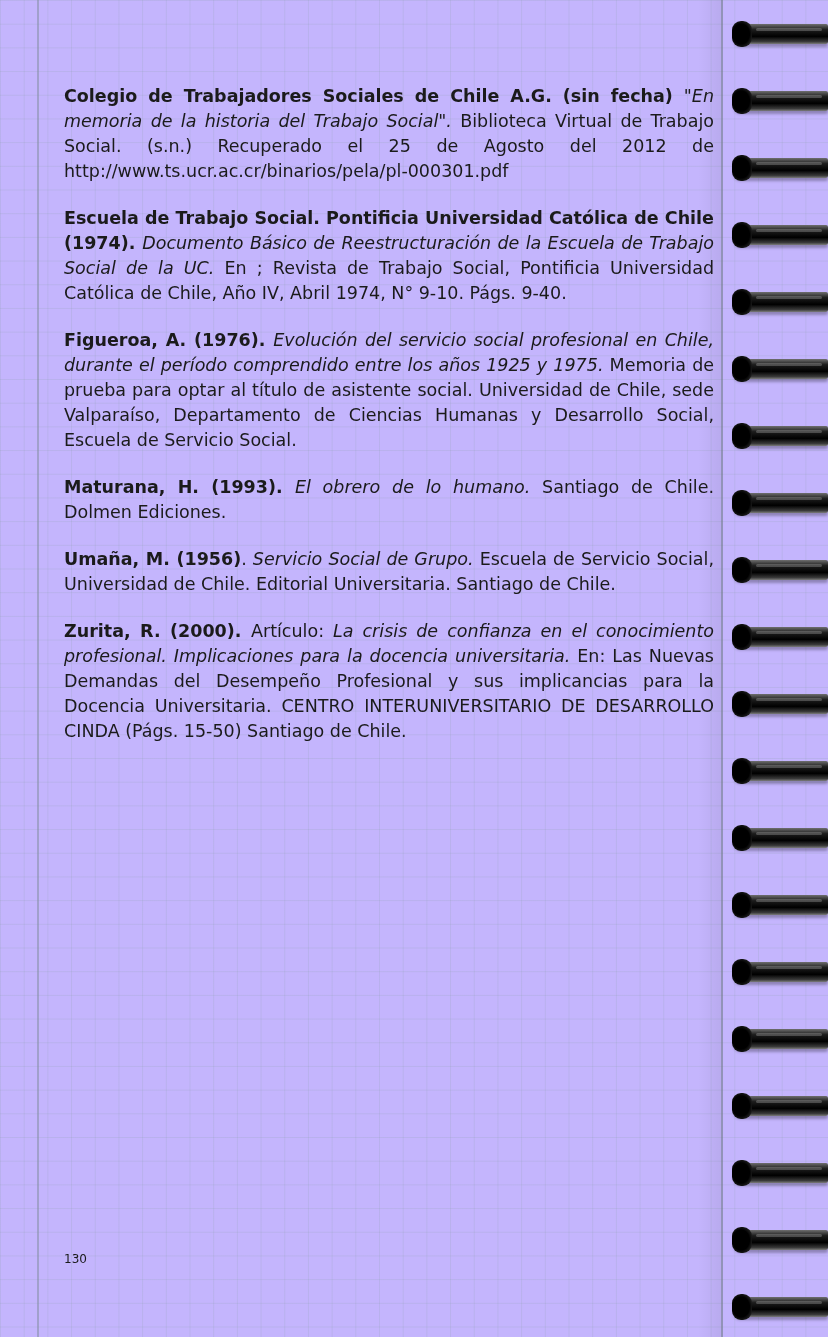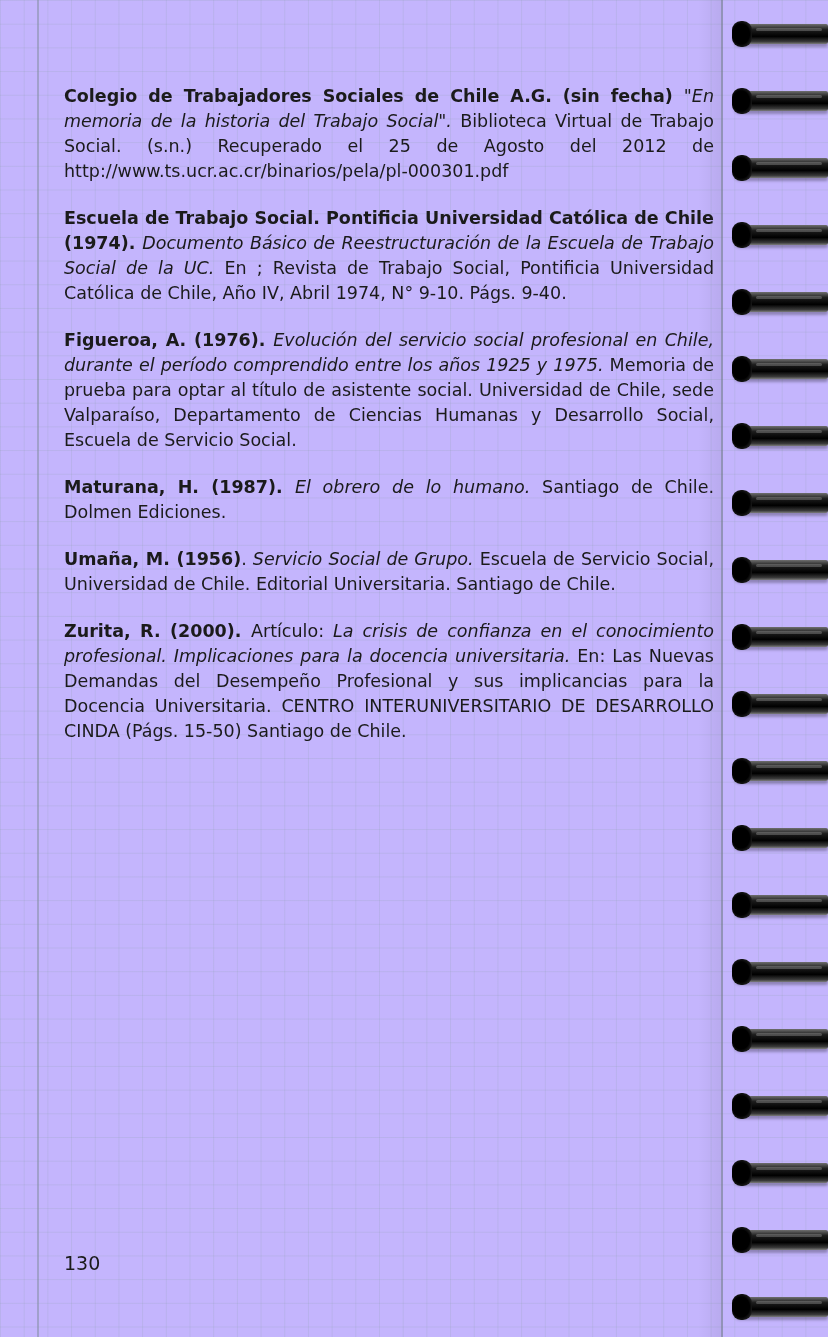--- a/index.html
+++ b/index.html
@@ -38,21 +38,21 @@
   .ref {
     margin: 0 0 22px 0;
     font-size: 17.5px;
     line-height: 25px;
   }
   .seg-bold { font-weight: 700; }
   .seg-italic { font-style: italic; }
   .seg-normal { font-weight: 400; font-style: normal; }
   .page-number {
     position: absolute; left: 64px; top: 1252px;
-    font-size: 19px;
+    font-size: 12px;
   }
   .binding {
     position: absolute; top: 0; right: 0; width: 112px; height: 100%;
   }
   .ring {
     position: absolute; right: 0; width: 94px; height: 20px;
     border-radius: 6px 2px 2px 6px;
     background: linear-gradient(180deg, #6f6f6f 0%, #1d1d1d 28%, #000 62%, #3a3a3a 88%, #7c7c7c 100%);
     box-shadow: 0 3px 3px rgba(0,0,0,0.28);
   }
@@ -72,21 +72,21 @@
 <main class="page">
   <div class="grid"></div>
   <div class="margin-line"></div>
   <div class="edge-shade"></div>
   <div class="separator-line"></div>
 
   <div class="content">
     <p class="ref"><span class="seg-bold">Colegio de Trabajadores Sociales de Chile A.G. (sin fecha) </span><span class="seg-italic">"En memoria de la historia del Trabajo Social". </span><span class="seg-normal">Biblioteca Virtual de Trabajo Social. (s.n.) Recuperado el 25 de Agosto del 2012 de http://www.ts.ucr.ac.cr/binarios/pela/pl-000301.pdf</span></p>
     <p class="ref"><span class="seg-bold">Escuela de Trabajo Social. Pontificia Universidad Católica de Chile (1974). </span><span class="seg-italic">Documento Básico de Reestructuración de la Escuela de Trabajo Social de la UC. </span><span class="seg-normal">En ; Revista de Trabajo Social, Pontificia Universidad Católica de Chile, Año IV, Abril 1974, N° 9-10. Págs. 9-40.</span></p>
     <p class="ref"><span class="seg-bold">Figueroa, A. (1976). </span><span class="seg-italic">Evolución del servicio social profesional en Chile, durante el período comprendido entre los años 1925 y 1975. </span><span class="seg-normal">Memoria de prueba para optar al título de asistente social. Universidad de Chile, sede Valparaíso, Departamento de Ciencias Humanas y Desarrollo Social, Escuela de Servicio Social.</span></p>
-    <p class="ref"><span class="seg-bold">Maturana, H. (1987). </span><span class="seg-italic">El obrero de lo humano. </span><span class="seg-normal">Santiago de Chile. Dolmen Ediciones.</span></p>
+    <p class="ref"><span class="seg-bold">Maturana, H. (1993). </span><span class="seg-italic">El obrero de lo humano. </span><span class="seg-normal">Santiago de Chile. Dolmen Ediciones.</span></p>
     <p class="ref"><span class="seg-bold">Umaña, M. (1956)</span><span class="seg-normal">. </span><span class="seg-italic">Servicio Social de Grupo. </span><span class="seg-normal">Escuela de Servicio Social, Universidad de Chile. Editorial Universitaria. Santiago de Chile.</span></p>
     <p class="ref"><span class="seg-bold">Zurita, R. (2000). </span><span class="seg-normal">Artículo: </span><span class="seg-italic">La crisis de confianza en el conocimiento profesional. Implicaciones para la docencia universitaria. </span><span class="seg-normal">En: Las Nuevas Demandas del Desempeño Profesional y sus implicancias para la Docencia Universitaria. CENTRO INTERUNIVERSITARIO DE DESARROLLO CINDA (Págs. 15-50) Santiago de Chile.</span></p>
   </div>
 
   <div class="page-number">130</div>
 
   <div class="binding">
       <div class="ring" style="top: 24px;"></div>
       <div class="ring" style="top: 91px;"></div>
       <div class="ring" style="top: 158px;"></div>

